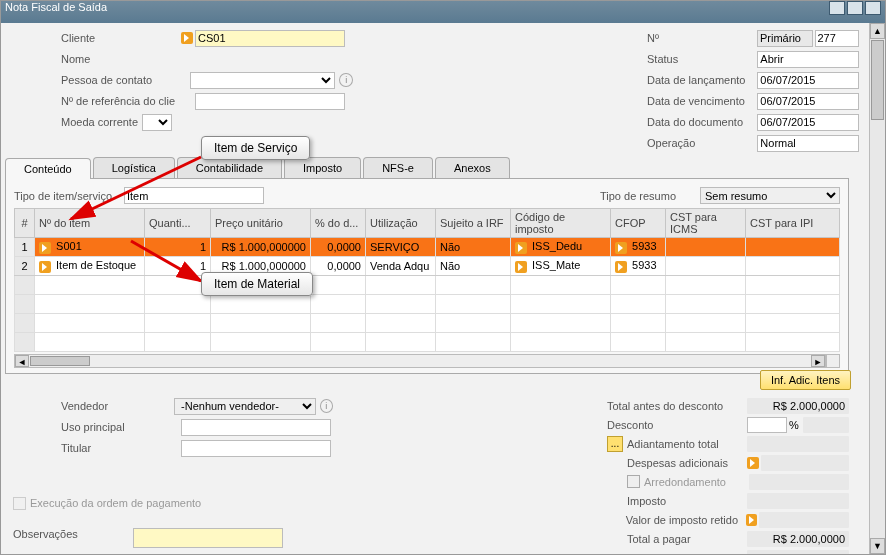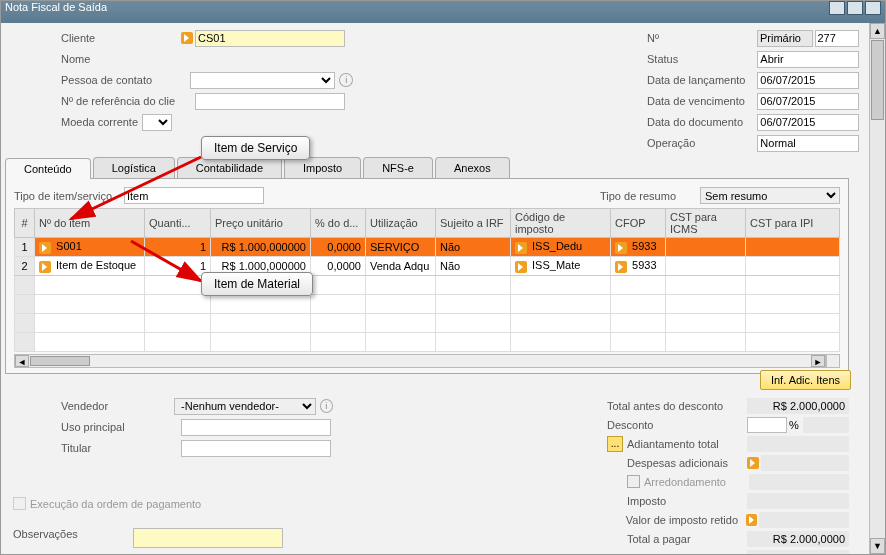--- a/index.html
+++ b/index.html
@@ -59,21 +59,21 @@
 .grid-scroll .hbar { flex:1; height:14px; background:#eee; border:1px solid #bbb; display:flex; }
 .grid-scroll .hbar .ar { width:14px; background:#ddd; border:1px solid #aaa; text-align:center; font-size:9px; line-height:12px; }
 .grid-scroll .hbar .thumb { width:60px; background:#ccc; border:1px solid #999; margin:1px;}
 .vbar-spacer { width:14px; height:14px; background:#eee; border:1px solid #bbb; }
 
 .inf-btn { position: absolute; right: 18px; top: 347px; background: linear-gradient(#fff3c0,#ffe070); border: 1px solid #c0a030; padding: 3px 10px; border-radius: 2px; cursor: pointer; }
 
 .bottom-left { position: absolute; left: 12px; top: 374px; width: 320px; }
 .bottom-left .row .lbl { width: 120px; display:inline-block; }
 .bottom-left select, .bottom-left input { height:17px; border:1px solid #bcbcbc; width:150px; padding:0 2px; }
-.checkbox-row { margin-top: 40px; color:#999; display:flex; align-items:center; gap:4px; }
+.checkbox-row { margin-top: 40px; color:#999; display:flex; align-items:flex-start; gap:4px; }
 .obs-row { margin-top: 18px; display:flex; align-items:flex-start; }
 .obs-row .lbl { width: 120px; display:inline-block; }
 .obs-row textarea { width: 150px; height: 20px; background:#fff9c4; border:1px solid #bcbcbc; resize:none; }
 
 .bottom-right { position: absolute; right: 20px; top: 374px; width: 290px; }
 .bottom-right .row { display:flex; align-items:center; min-height:17px; margin-bottom:2px; }
 .bottom-right .lbl { flex: 0 0 140px; }
 .bottom-right .val { flex: 1; text-align: right; background:#e8e8e8; height:16px; line-height:16px; padding:0 4px; border-radius:1px; }
 .bottom-right .pct { width:40px; text-align:right; background:#fff; border:1px solid #bcbcbc; height:16px; margin-right:2px; }
 .bottom-right .yellow-btn { width:16px; height:16px; background:#ffe070; border:1px solid #c0a030; text-align:center; line-height:14px; font-size:10px; margin-right:4px; cursor:pointer; }

